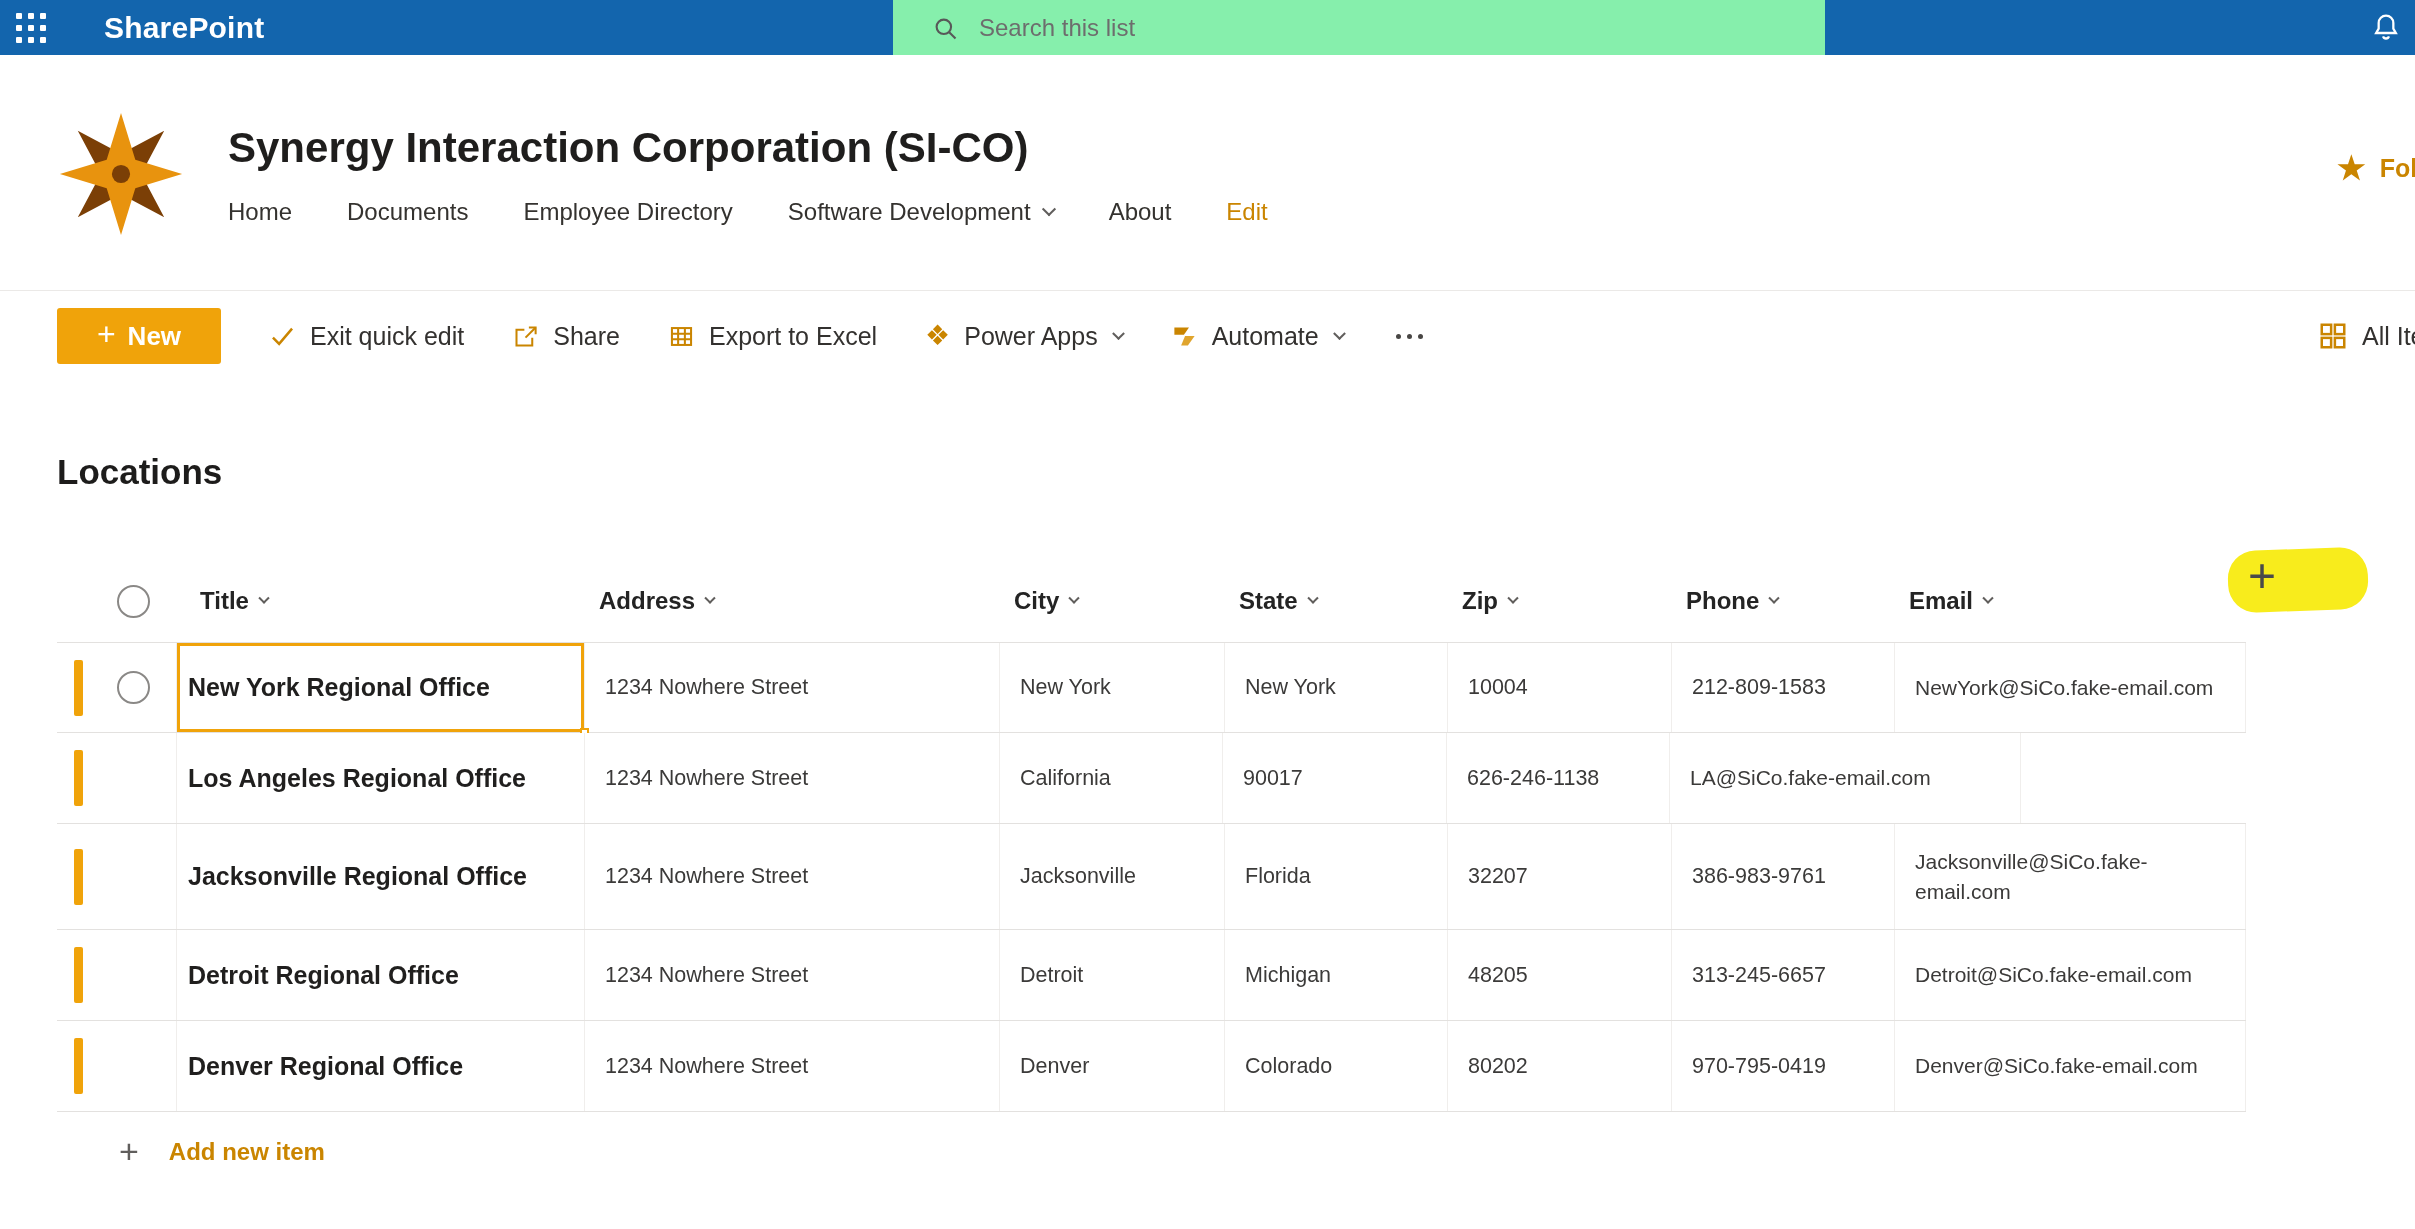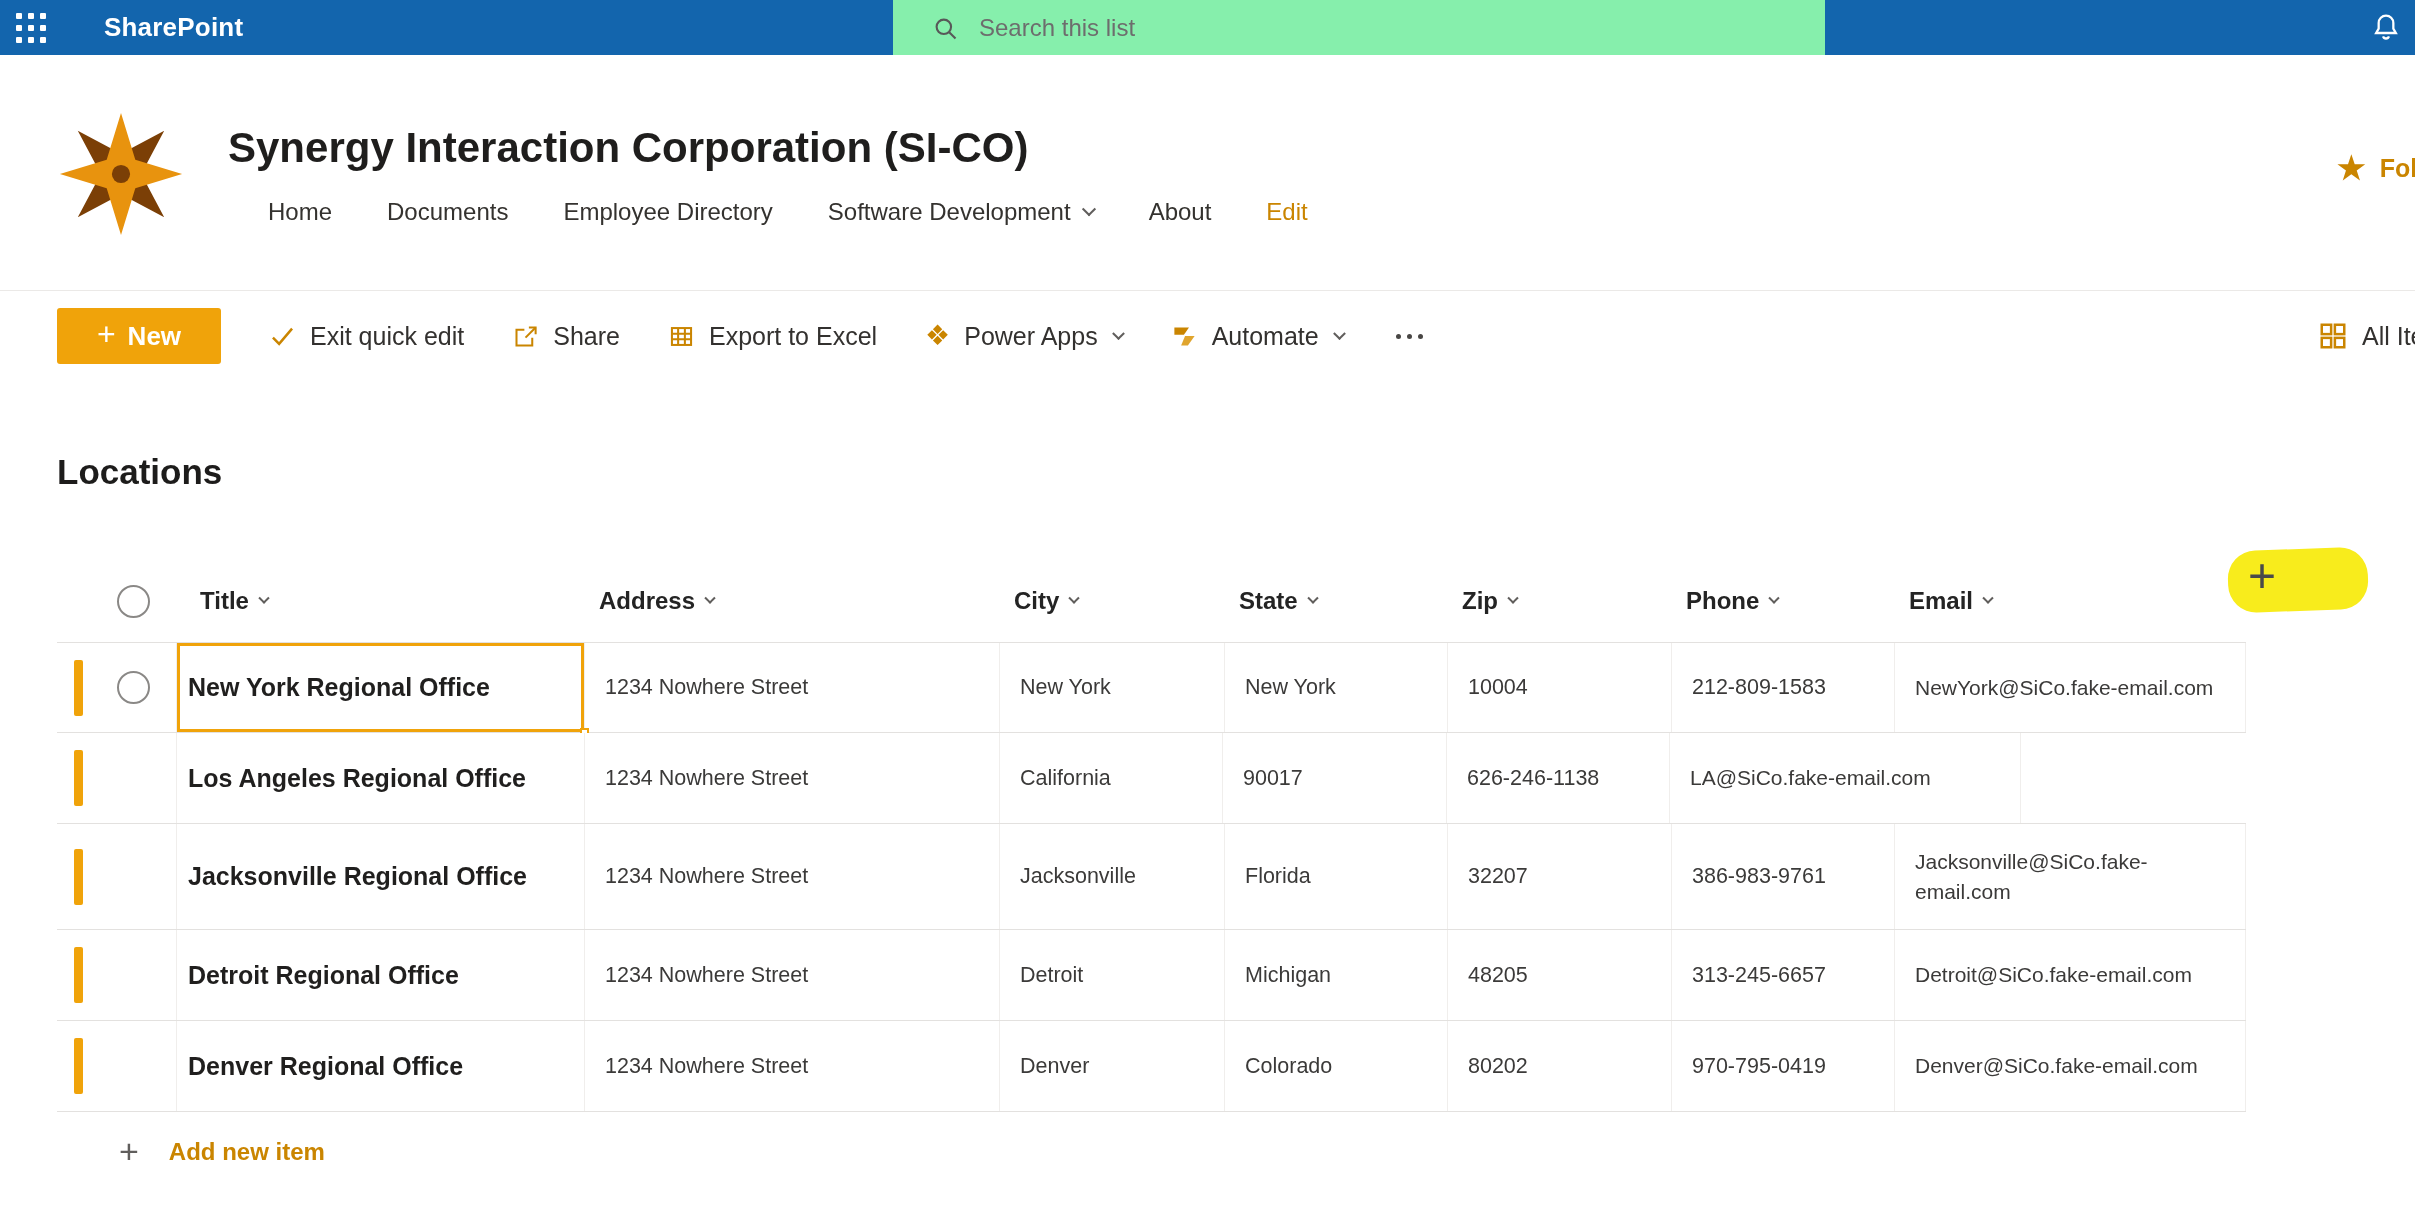--- a/index.html
+++ b/index.html
@@ -8,33 +8,33 @@
     position: relative; width: 2415px; height: 1229px; overflow: hidden;
     background: #ffffff; font-family: "Liberation Sans", sans-serif; color: #323130;
   }
 
   
   .suite-bar { position: absolute; top: 0; left: 0; right: 0; height: 55px; background: #1365ad; }
   .waffle { position: absolute; left: 16px; top: 13px; width: 34px; height: 34px;
     display: grid; grid-template-columns: repeat(3, 6px); grid-template-rows: repeat(3, 6px); gap: 6px; cursor: pointer; }
   .waffle i { background: #fff; border-radius: 1px; }
   .sp-name { position: absolute; left: 104px; top: 0; height: 55px; display: flex; align-items: center;
-    color: #fff; font-size: 26px; font-weight: 700; letter-spacing: 0.2px; cursor: pointer; }
+    color: #fff; font-size: 30px; font-weight: 700; letter-spacing: 0.2px; cursor: pointer; }
   .search-box { position: absolute; left: 893px; top: 0; width: 932px; height: 55px; background: #86efac; }
   .search-box svg { position: absolute; left: 38px; top: 14px; }
   .search-box input { position: absolute; inset: 0; width: 100%; height: 100%; border: none; background: transparent;
     padding-left: 86px; font-size: 24px; font-family: "Liberation Sans", sans-serif; color: #333; outline: none; }
   .search-box input::placeholder { color: #6d6d6d; }
   .bell { position: absolute; left: 2370px; top: 11px; cursor: pointer; }
 
   
   .logo { position: absolute; left: 56px; top: 106px; width: 130px; height: 136px; cursor: pointer; }
   .site-title { position: absolute; left: 228px; top: 124px; font-size: 42px; font-weight: 700; color: #1f1e1d; }
   .site-nav { position: absolute; left: 228px; top: 198px; display: flex; gap: 55px; align-items: center;
-    font-size: 24px; color: #34322f; margin-left: 40px; }
+    font-size: 24px; color: #34322f; }
   .nav-item { display: flex; align-items: center; gap: 13px; cursor: pointer; white-space: nowrap; }
   .nav-item.accent { color: #ca8500; }
   .chev { display: inline-block; width: 10px; height: 10px; border-right: 2px solid #605e5c;
     border-bottom: 2px solid #605e5c; transform: rotate(45deg) translate(-2px,-2px); }
   .follow { position: absolute; left: 2337px; top: 152px; display: flex; align-items: center; gap: 14px;
     color: #ca8500; font-size: 25px; font-weight: 600; white-space: nowrap; cursor: pointer; }
   .follow .star { font-size: 32px; line-height: 1; }
 
   .divider { position: absolute; top: 290px; left: 0; width: 100%; height: 1px; background: #ebe9e7; }
 

